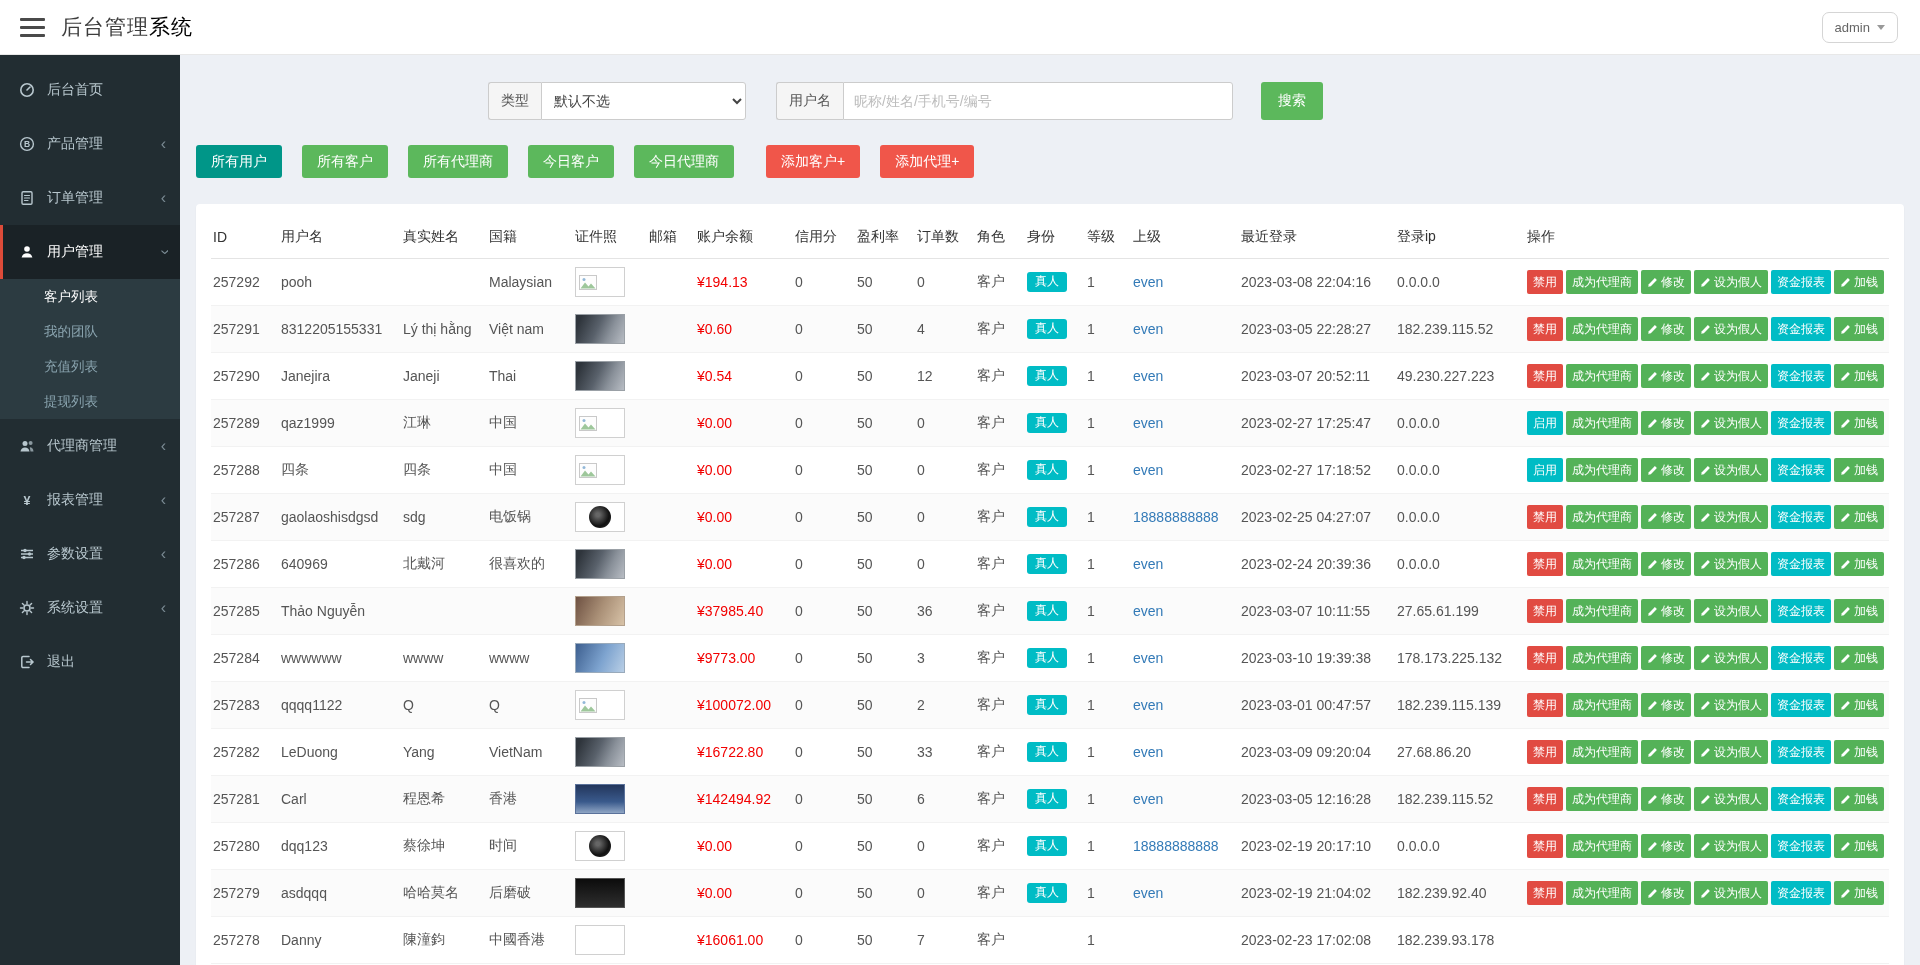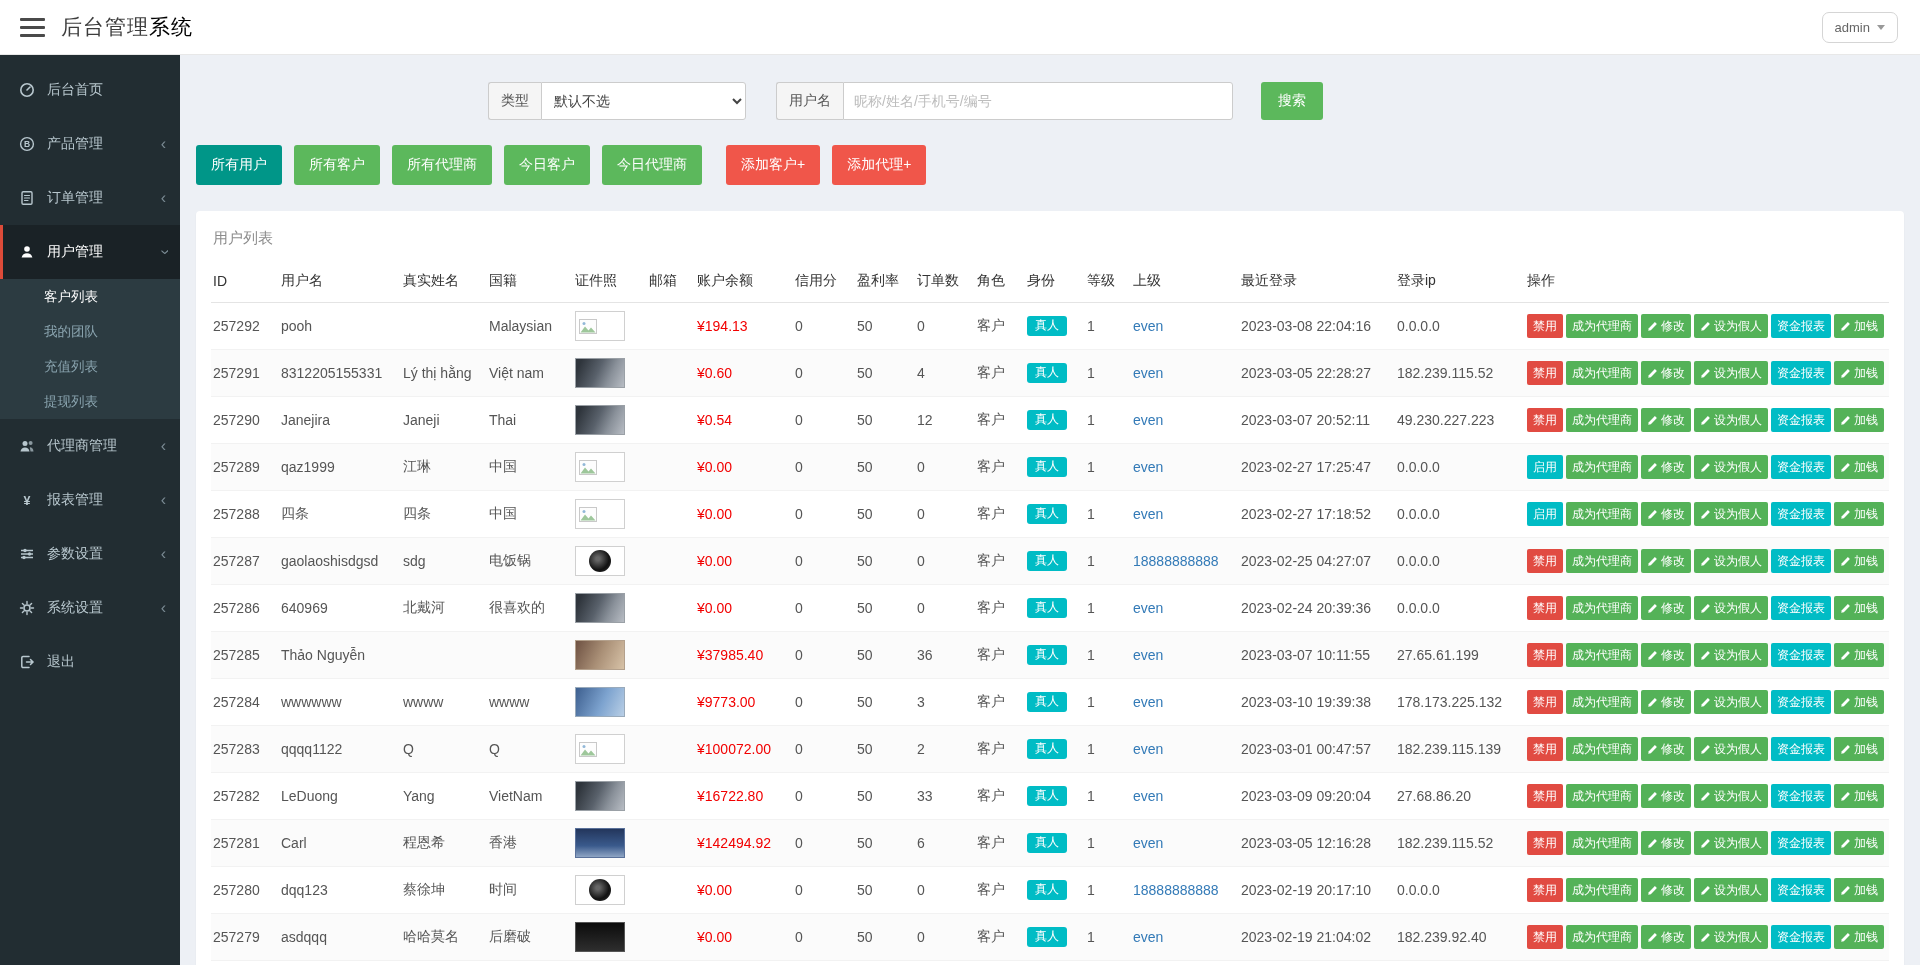--- a/index.html
+++ b/index.html
@@ -32,21 +32,21 @@
   .filter-row{display:flex;align-items:center;margin:27px 0 0 292px;height:38px}
   .igroup{display:flex;height:38px}
   .addon{background:#f5f5f5;border:1px solid #ccc;border-right:0;display:flex;align-items:center;padding:0 12px;color:#555;font-size:14px;border-radius:3px 0 0 3px;white-space:nowrap}
   .igroup select{height:38px;width:205px;border:1px solid #ccc;border-radius:0 3px 3px 0;background:#fff;color:#444;font-size:14px;padding:0 8px;font-family:inherit}
   .igroup input{height:38px;width:390px;border:1px solid #ccc;border-radius:0 3px 3px 0;background:#fff;color:#444;font-size:14px;padding:0 10px;font-family:inherit}
   .igroup input::placeholder{color:#bdbdbd}
   .gap30{width:30px}
   .search-btn{margin-left:28px;height:38px;padding:0 17px;background:#5cb85c;border:none;border-radius:3px;color:#fff;font-size:14px;cursor:pointer;font-family:Liberation Mono, monospace}
 
   .toolbar{margin-top:25px;display:flex;align-items:center}
-  .tbtn{height:40px;padding:0 15px;margin-right:12px;border:none;border-radius:3px;color:#fff;font-size:14px;cursor:pointer;white-space:nowrap;font-family:inherit}
+  .tbtn{height:33px;padding:0 15px;margin-right:20px;border:none;border-radius:3px;color:#fff;font-size:14px;cursor:pointer;white-space:nowrap;font-family:inherit}
   .tbtn.teal{background:#009688}
   .tbtn.green{background:#5cb85c}
   .tbtn.red{background:#f0564a}
   .tbtn.gapL{margin-left:12px}
 
   .card{background:#fff;border-radius:4px;margin-top:26px;padding:14px 15px 20px;min-height:760px;box-shadow:0 1px 2px rgba(0,0,0,.05)}
   .card-title{color:#8c8c8c;font-size:15px;padding:4px 2px 14px}
 
   table{width:100%;border-collapse:collapse;table-layout:fixed}
   th{font-weight:400;color:#333;text-align:left;padding:10px 6px 12px 2px;border-bottom:1px solid #e4e4e4;font-size:14px;white-space:nowrap}
@@ -214,21 +214,20 @@
     <button class="tbtn teal">所有用户</button>
     <button class="tbtn green">所有客户</button>
     <button class="tbtn green">所有代理商</button>
     <button class="tbtn green">今日客户</button>
     <button class="tbtn green">今日代理商</button>
     <button class="tbtn red gapL">添加客户+</button>
     <button class="tbtn red">添加代理+</button>
   </div>
 
   <div class="card">
-    <div class="card-title">用户列表</div>
     <table>
       <colgroup>
         <col style="width:68px">
           <col style="width:122px">
           <col style="width:86px">
           <col style="width:86px">
         <col style="width:74px">
           <col style="width:48px">
           <col style="width:98px">
           <col style="width:62px">

